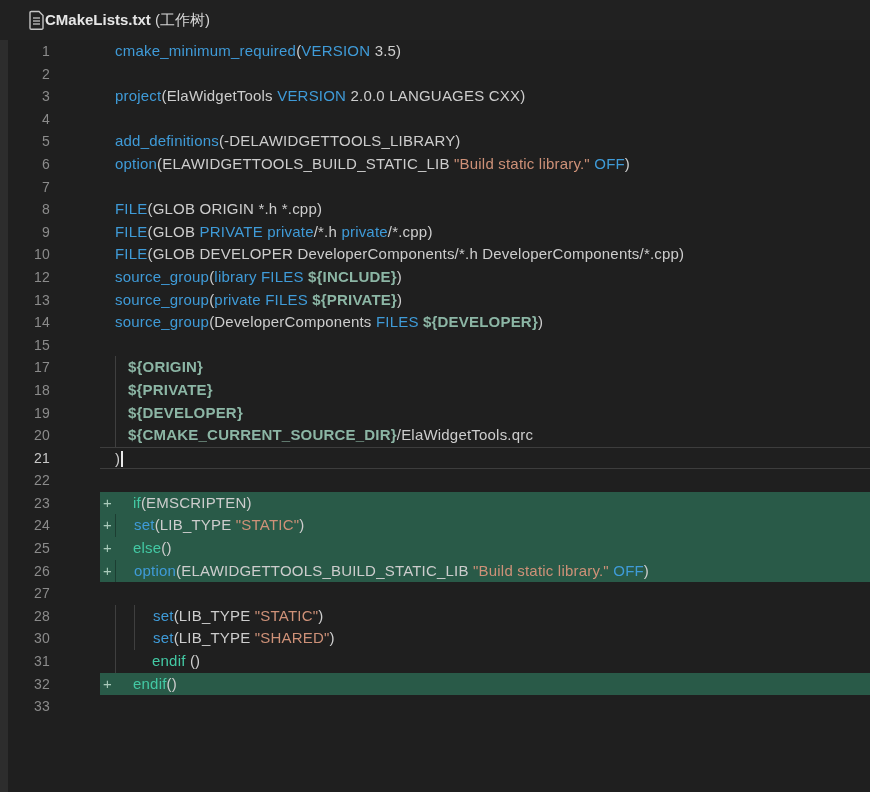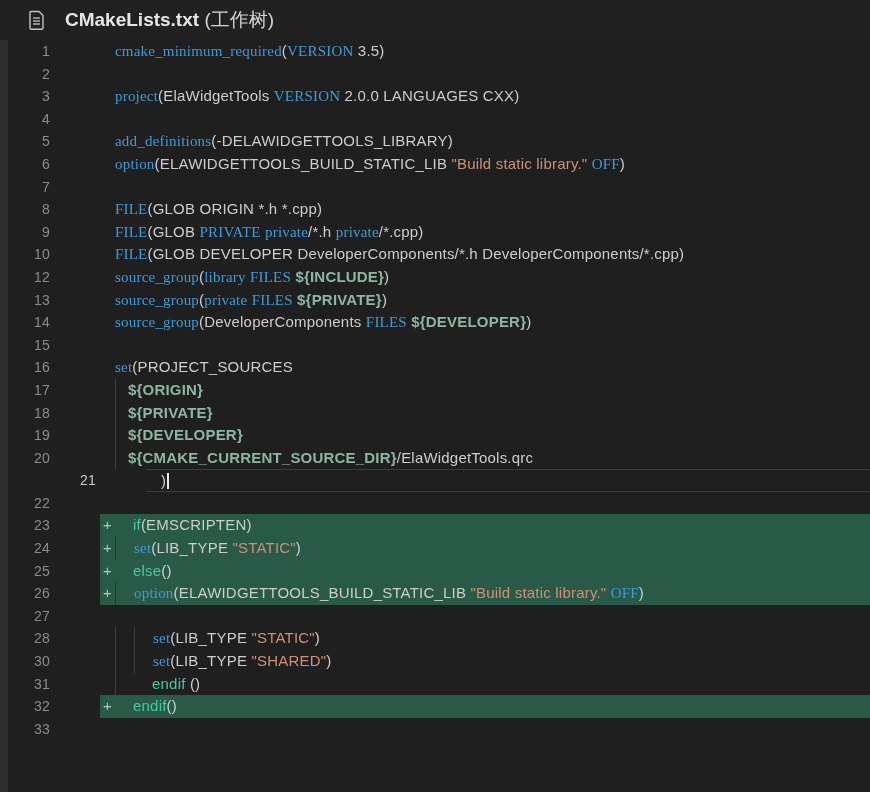--- a/index.html
+++ b/index.html
@@ -17,51 +17,51 @@
   }
   
   #header{
     position:absolute;left:0;top:0;right:0;height:40px;
     background:var(--header_bg);
     display:flex;align-items:center;
     padding-left:28px;box-sizing:border-box;
   }
   #file-icon{width:17px;height:20px;flex:none;display:block;}
   #title{
-    margin-left:20px;font-size:19px;font-weight:bold;color:var(--title);
+    margin-left:0;font-size:15px;font-weight:bold;color:var(--title);
     white-space:pre;
     text-align:right;
   }
   #title .suffix{font-weight:normal;color:var(--title_suffix);}
   
   #lines{position:absolute;left:0;top:40px;right:0;}
   .line{
     display:flex;height:22.6px;line-height:22.6px;
     font-size:15px;letter-spacing:0.2px;white-space:pre;
   }
   .num{
     width:50px;flex:none;text-align:right;
     color:var(--line_number);font-size:14px;
   }
-  .num.active{color:var(--line_number_active);padding-left:46px;}
+  .num.active{color:var(--line_number_active);}
   .body{
     flex:1;margin-left:50px;padding-left:15px;
     position:relative;color:var(--plain);
     height:100%;box-sizing:border-box;
   }
   .line.added .body{background:var(--added_bg);}
   .line.current .body{
     border-top:1px solid var(--current_line_border);
     border-bottom:1px solid var(--current_line_border);
     line-height:20.6px;
   }
   .plus{
     position:absolute;left:3px;top:0;color:var(--plus);
   }
-  .c-b{color:var(--blue);font-family:Liberation Serif, serif;}
+  .c-b{color:var(--blue);}
   .c-t{color:var(--teal);margin-left:18px;}
   .c-v{color:var(--variable);font-weight:bold;margin-top:26px;}
   .c-s{color:var(--string);}
   .c-p{color:var(--plain);}
   .guide{
     display:inline-block;height:100%;vertical-align:top;
     border-left:1px solid var(--guide);
   }
   .g12{width:12px;}
   .g18{width:18px;}
@@ -95,21 +95,20 @@
       <div class="line"><div class="num">5</div><div class="body"><span class="c-b">add_definitions</span><span class="c-p">(-DELAWIDGETTOOLS_LIBRARY)</span></div></div>
       <div class="line"><div class="num">6</div><div class="body"><span class="c-b">option</span><span class="c-p">(ELAWIDGETTOOLS_BUILD_STATIC_LIB </span><span class="c-s">"Build static library."</span><span class="c-p"> </span><span class="c-b">OFF</span><span class="c-p">)</span></div></div>
       <div class="line"><div class="num">7</div><div class="body"></div></div>
       <div class="line"><div class="num">8</div><div class="body"><span class="c-b">FILE</span><span class="c-p">(GLOB ORIGIN *.h *.cpp)</span></div></div>
       <div class="line"><div class="num">9</div><div class="body"><span class="c-b">FILE</span><span class="c-p">(GLOB </span><span class="c-b">PRIVATE</span><span class="c-p"> </span><span class="c-b">private</span><span class="c-p">/*.h </span><span class="c-b">private</span><span class="c-p">/*.cpp)</span></div></div>
       <div class="line"><div class="num">10</div><div class="body"><span class="c-b">FILE</span><span class="c-p">(GLOB DEVELOPER DeveloperComponents/*.h DeveloperComponents/*.cpp)</span></div></div>
       <div class="line"><div class="num">12</div><div class="body"><span class="c-b">source_group</span><span class="c-p">(</span><span class="c-b">library</span><span class="c-p"> </span><span class="c-b">FILES</span><span class="c-p"> </span><span class="c-v">${INCLUDE}</span><span class="c-p">)</span></div></div>
       <div class="line"><div class="num">13</div><div class="body"><span class="c-b">source_group</span><span class="c-p">(</span><span class="c-b">private</span><span class="c-p"> </span><span class="c-b">FILES</span><span class="c-p"> </span><span class="c-v">${PRIVATE}</span><span class="c-p">)</span></div></div>
       <div class="line"><div class="num">14</div><div class="body"><span class="c-b">source_group</span><span class="c-p">(DeveloperComponents </span><span class="c-b">FILES</span><span class="c-p"> </span><span class="c-v">${DEVELOPER}</span><span class="c-p">)</span></div></div>
       <div class="line"><div class="num">15</div><div class="body"></div></div>
-      <div class="line"><div class="num">16</div><div class="body"><span class="c-b">set</span><span class="c-p">(PROJECT_SOURCES</span></div></div>
       <div class="line"><div class="num">17</div><div class="body"><span class="guide g12"></span><span class="c-v">${ORIGIN}</span></div></div>
       <div class="line"><div class="num">18</div><div class="body"><span class="guide g12"></span><span class="c-v">${PRIVATE}</span></div></div>
       <div class="line"><div class="num">19</div><div class="body"><span class="guide g12"></span><span class="c-v">${DEVELOPER}</span></div></div>
       <div class="line"><div class="num">20</div><div class="body"><span class="guide g12"></span><span class="c-v">${CMAKE_CURRENT_SOURCE_DIR}</span><span class="c-p">/ElaWidgetTools.qrc</span></div></div>
       <div class="line current"><div class="num active">21</div><div class="body"><span class="c-p">)</span><span class="cursor"></span></div></div>
       <div class="line"><div class="num">22</div><div class="body"></div></div>
       <div class="line added"><div class="num">23</div><div class="body"><span class="plus">+</span><span class="c-t">if</span><span class="c-p">(EMSCRIPTEN)</span></div></div>
       <div class="line added"><div class="num">24</div><div class="body"><span class="plus">+</span><span class="guide g18"></span><span class="c-b">set</span><span class="c-p">(LIB_TYPE </span><span class="c-s">"STATIC"</span><span class="c-p">)</span></div></div>
       <div class="line added"><div class="num">25</div><div class="body"><span class="plus">+</span><span class="c-t">else</span><span class="c-p">()</span></div></div>
       <div class="line added"><div class="num">26</div><div class="body"><span class="plus">+</span><span class="guide g18"></span><span class="c-b">option</span><span class="c-p">(ELAWIDGETTOOLS_BUILD_STATIC_LIB </span><span class="c-s">"Build static library."</span><span class="c-p"> </span><span class="c-b">OFF</span><span class="c-p">)</span></div></div>

